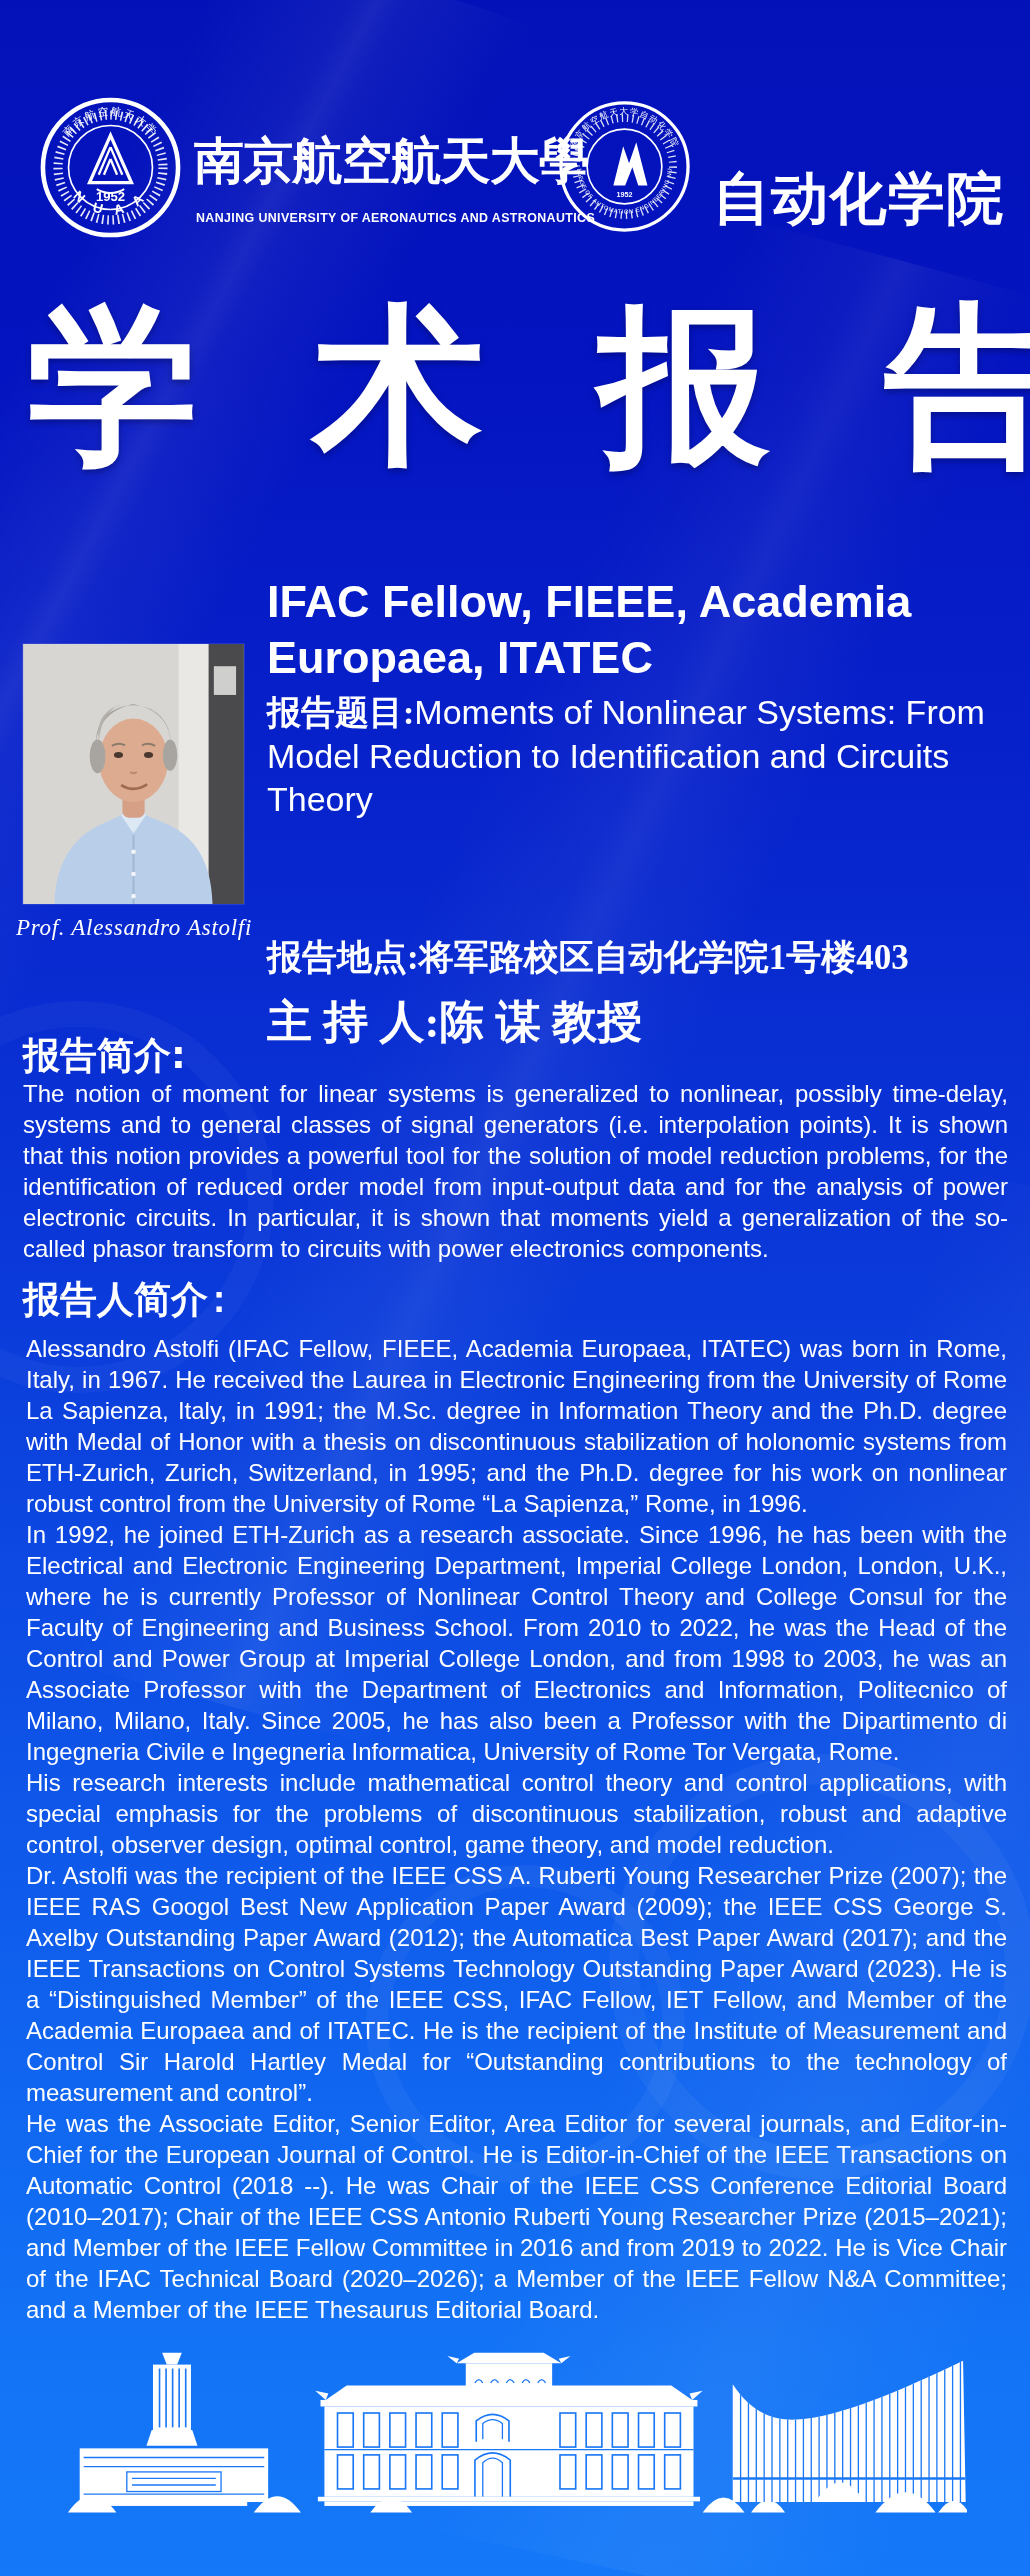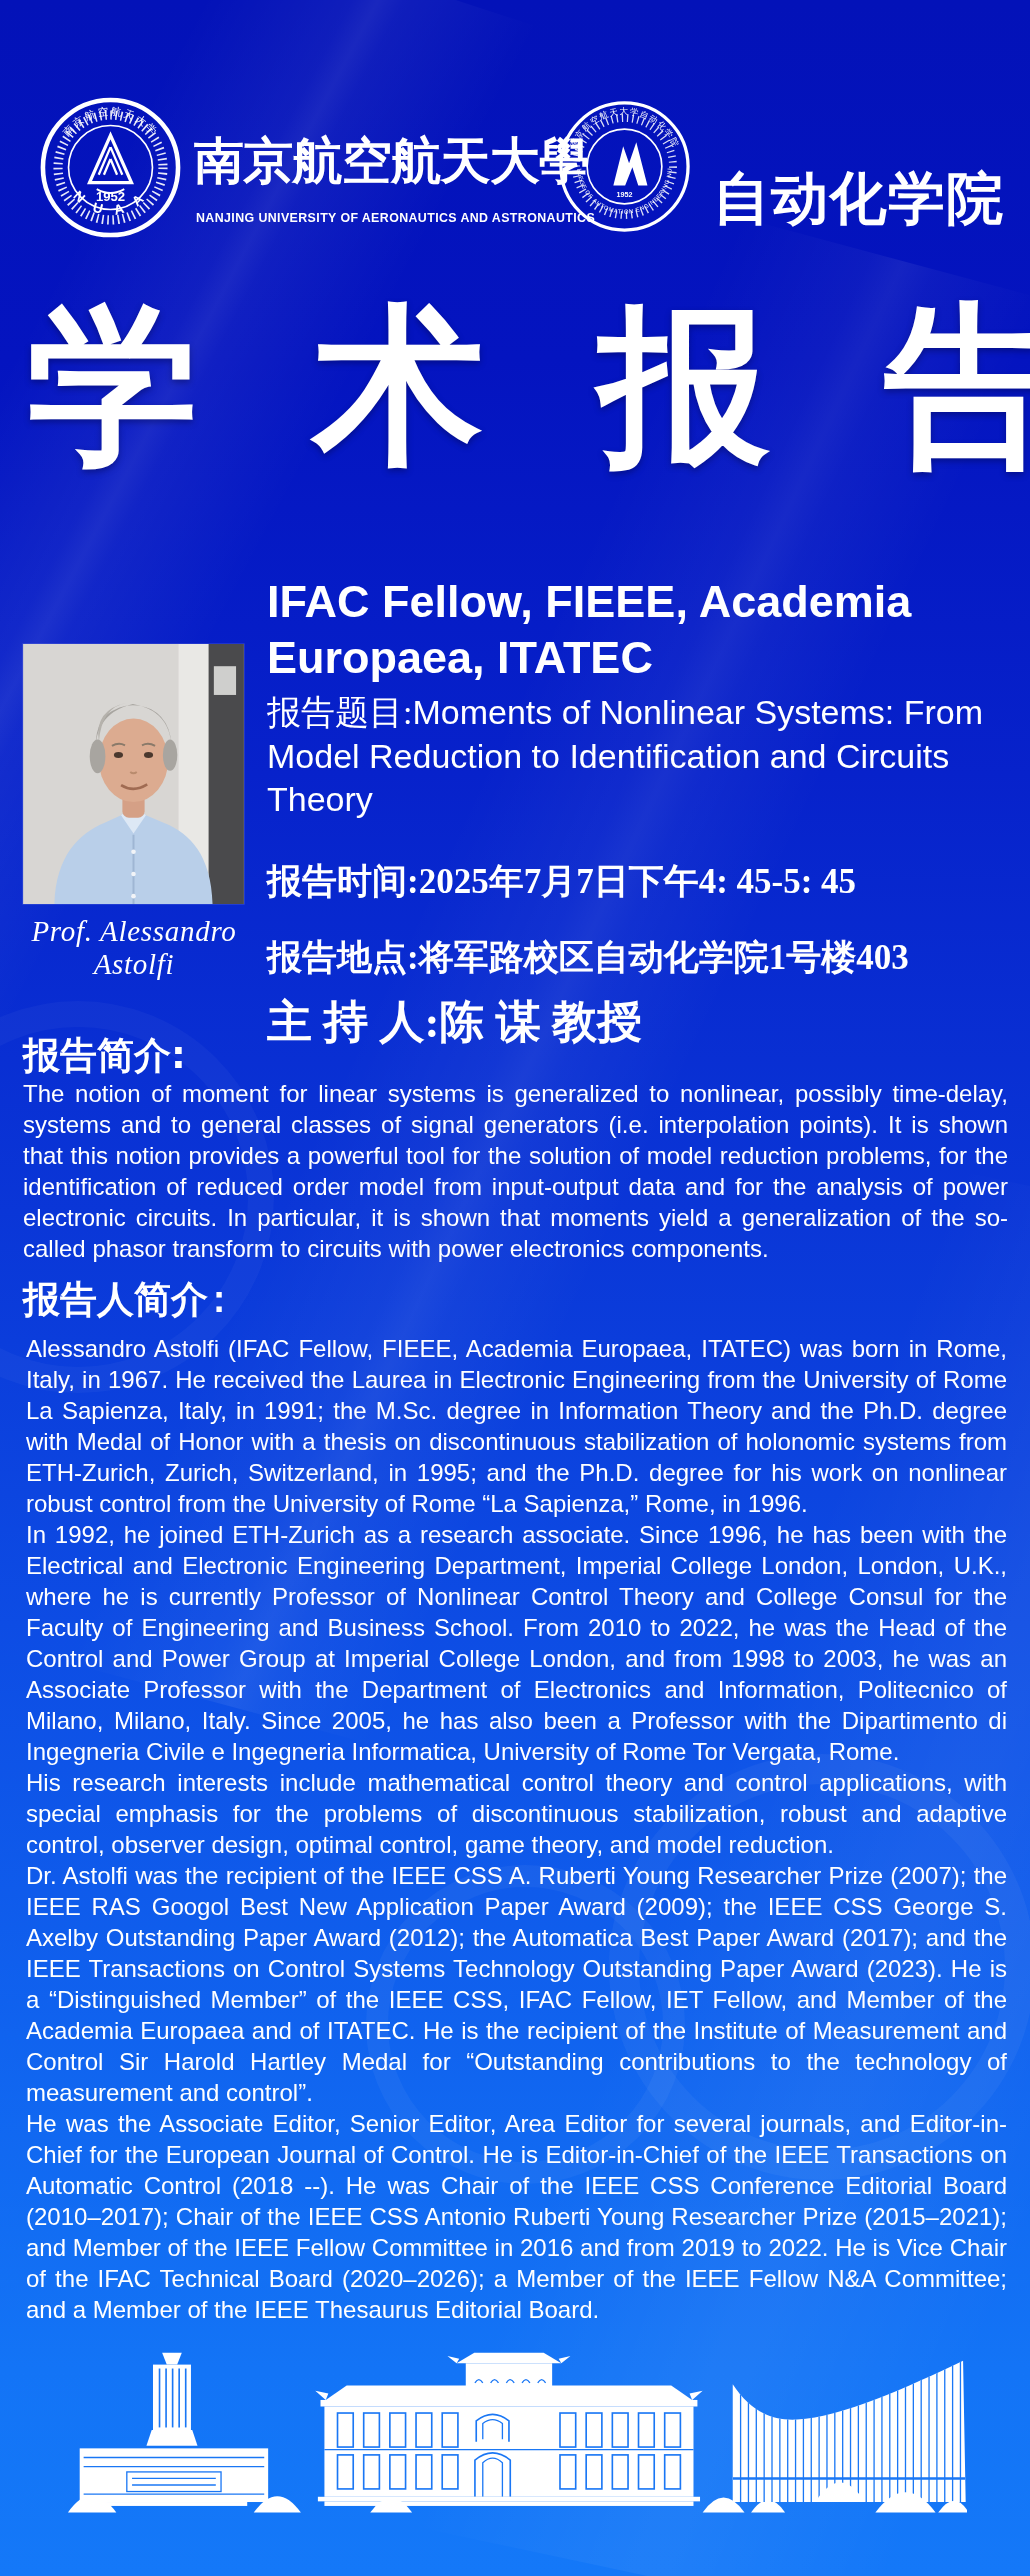--- a/index.html
+++ b/index.html
@@ -28,26 +28,26 @@
   .college-name{position:absolute;left:705px;top:161px;width:288px;font-size:57px;font-weight:700;letter-spacing:1.3px;white-space:nowrap;font-family:"DejaVu Sans",sans-serif;margin-left:8px;}
 
   
   .main-title{position:absolute;left:0;top:296px;width:947px;text-align:center;
     font-size:171px;font-weight:900;letter-spacing:27.5px;text-indent:27.5px;line-height:1.05;
     font-family:"DejaVu Sans",sans-serif;text-shadow:0 2.6px 6.5px rgba(0,0,40,.35);white-space:nowrap;}
 
   
   .photo{position:absolute;left:23px;top:644px;width:221px;height:260px;box-shadow:0 0 0 0.7px rgba(255,255,255,.15);}
   .photo-caption{position:absolute;left:0px;top:915px;width:268px;text-align:center;
-    font-family:"Liberation Serif",serif;font-style:italic;font-size:29px;letter-spacing:0.7px;}
+    font-family:"Liberation Serif",serif;font-style:italic;font-size:23px;letter-spacing:0.7px;}
 
   .info-col{position:absolute;left:267px;width:725px;}
   .honors{top:574px;font-size:45px;line-height:1.24;font-weight:700;}
   .talk-title{top:691px;font-size:34px;line-height:1.28;font-weight:500;}
-  .label-cjk{font-family:"Liberation Serif","DejaVu Serif",serif;font-weight:400;text-align:right;}
+  .label-cjk{font-family:"Liberation Serif","DejaVu Serif",serif;font-weight:700;text-align:right;}
   .serif-line{font-family:"Liberation Serif","DejaVu Serif",serif;font-weight:700;white-space:nowrap;}
   .time-line{top:858px;font-size:35px;}
   .venue-line{top:934px;font-size:35px;}
   .host-line{top:992px;font-size:45px;}
 
   
   .section-heading{position:absolute;left:23px;font-size:37px;font-weight:700;font-family:"DejaVu Sans",sans-serif;}
   .abstract-heading{top:1031px;}
   .abstract-text{position:absolute;left:23px;top:1078px;width:985px;font-size:24px;line-height:31px;
     text-align:justify;font-weight:500;}
@@ -144,23 +144,20 @@
     <path d="M150,216 Q169,228 190,215" stroke="#a06b52" stroke-width="4" fill="none"></path>
   </svg>
   <div class="photo-caption">Prof. Alessandro Astolfi</div>
 
   <div class="info-col honors">IFAC Fellow, FIEEE, Academia Europaea, ITATEC</div>
 
   <div class="info-col talk-title">
     <span class="label-cjk">报告题目:</span><span>Moments of Nonlinear Systems: From Model Reduction to Identification and Circuits Theory</span>
   </div>
 
-  <div class="info-col serif-line time-line">
-    <span>报告时间:</span><span>2025年7月7日下午4: 45-5: 45</span>
-  </div>
 
   <div class="info-col serif-line venue-line">
     <span>报告地点:</span><span>将军路校区自动化学院1号楼403</span>
   </div>
 
   <div class="info-col serif-line host-line">
     <span>主 持 人:</span><span>陈 谋  教授</span>
   </div>
 
   <div class="section-heading abstract-heading">报告简介:</div>

